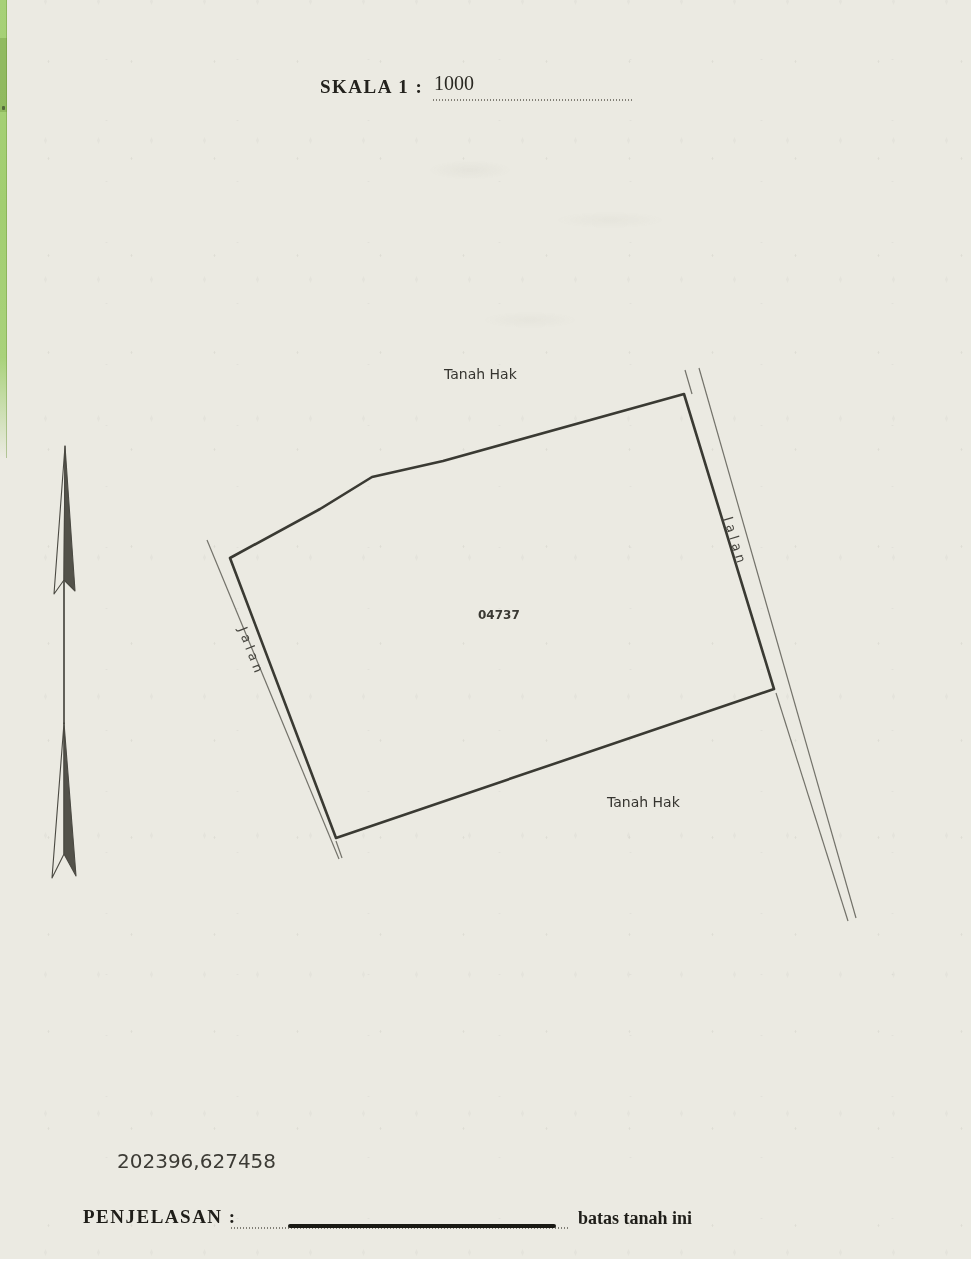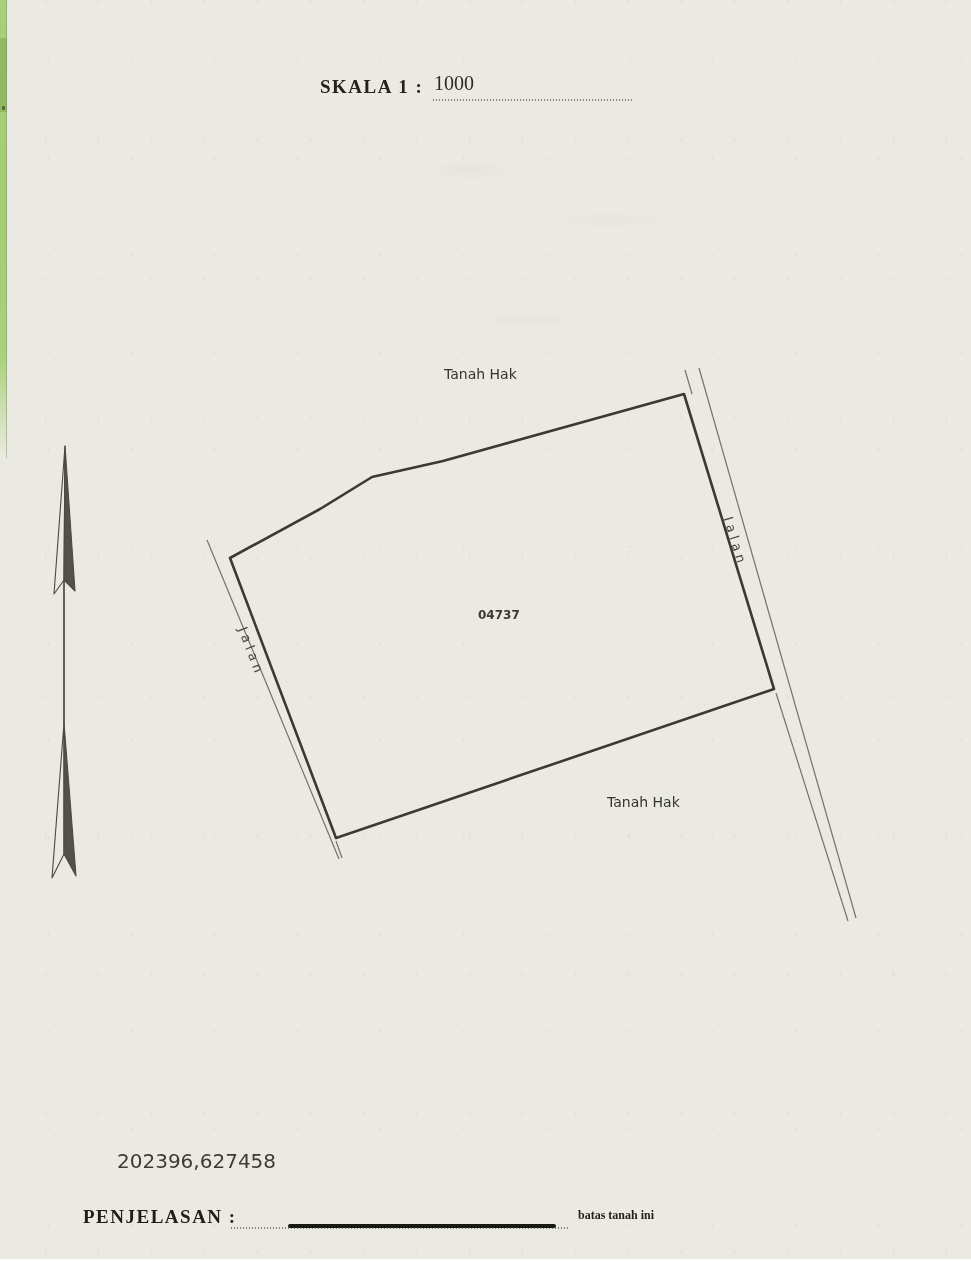--- a/index.html
+++ b/index.html
@@ -46,21 +46,21 @@
       radial-gradient(60px 14px at 120px 40px, rgba(120,118,104,.10), transparent 70%),
       radial-gradient(80px 12px at 260px 90px, rgba(120,118,104,.08), transparent 70%),
       radial-gradient(70px 12px at 180px 190px, rgba(120,118,104,.08), transparent 70%);}
   
   .coords{left:117px;top:1149px;font-size:20px;color:#3c3b35;}
   .legend-label{left:83px;top:1206px;font-family:"Liberation Serif",serif;font-weight:bold;
     font-size:19px;letter-spacing:1.5px;color:#1f1e19;}
   .legend-dotline{left:230px;top:1227px;width:340px;}
   .legend-line{left:288px;top:1224px;width:268px;height:4px;background:#191913;border-radius:2px;}
   .legend-text{left:578px;top:1208px;font-family:"Liberation Serif",serif;font-weight:bold;
-    font-size:12px;color:#1f1e19;}
+    font-size:18px;color:#1f1e19;}
 </style>
 </head>
 <body>
 
 <div class="page">
 
   <div class="abs green-strip">
     <div class="abs green-strip-dark"></div>
     <div class="abs green-dot"></div>
   </div>

